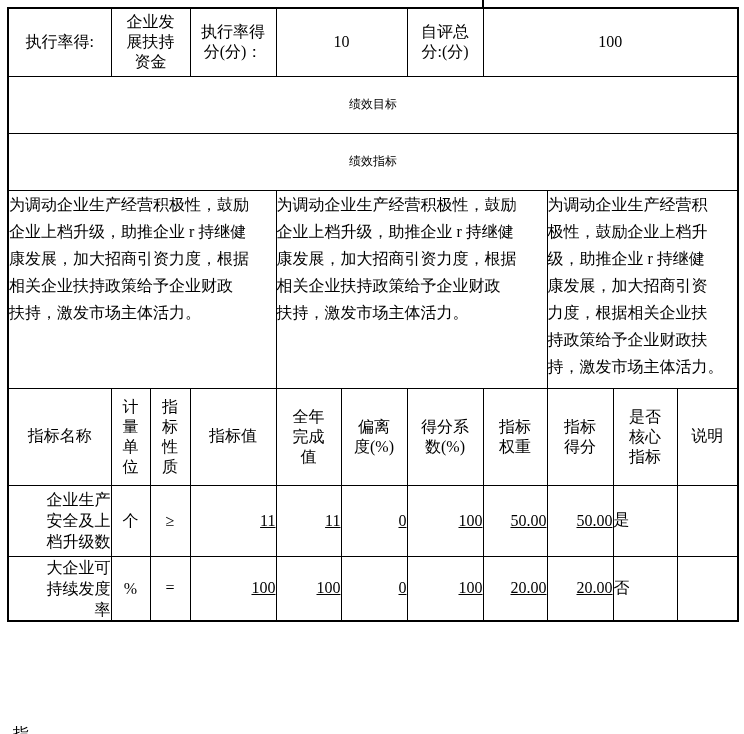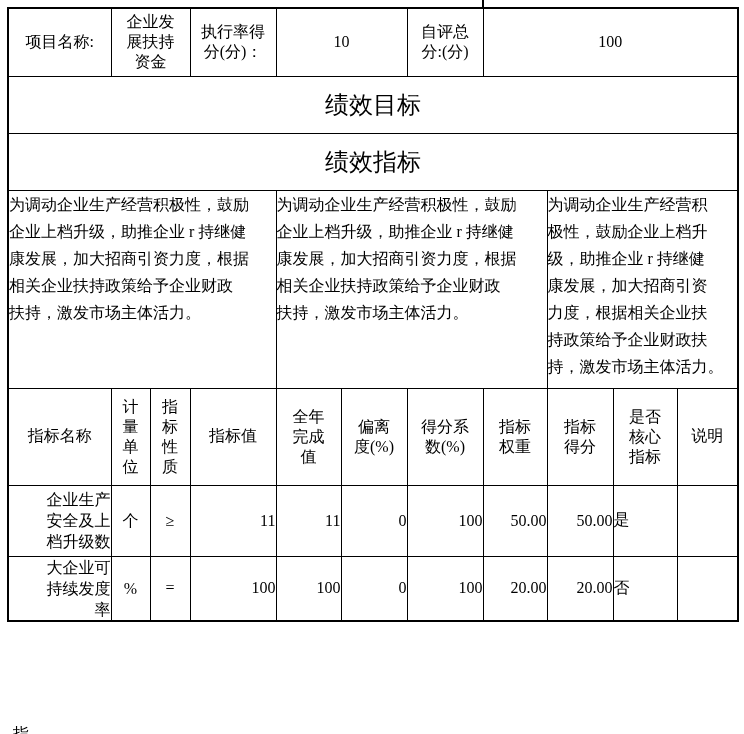--- a/index.html
+++ b/index.html
@@ -14,27 +14,27 @@
   table.tbl{
     position:absolute;left:7px;top:7px;
     border-collapse:collapse;table-layout:fixed;
     border:2px solid #000;
   }
   .tbl td,.tbl th{
     border:1px solid #000;overflow:hidden;padding:0;
     font-weight:normal;color:#000;
   }
   .hd{font-weight:bold;}
-  .big{font-weight:bold;font-size:24px;}
+  .big{font-weight:bold;font-size:12px;}
   .c{text-align:center;vertical-align:middle;}
   .pre{white-space:pre-line;}
   .lh20{line-height:20px;}
   .lh21{line-height:21px;}
   .lh22{line-height:20px;text-align:center;}
-  .num{text-align:right;vertical-align:middle;padding-right:8px;}
+  .num{text-align:right;vertical-align:middle;padding-right:8px;text-decoration:underline;}
   .nm{text-align:right;vertical-align:middle;padding-left:5px;white-space:pre-line;line-height:21px;}
   .yn{text-align:left;vertical-align:middle;padding-left:6px;}
   .para{
     text-align:left;vertical-align:top;
     padding:3px 5px 0 9px;line-height:27px;
     white-space:pre-line;
   }
 </style>
 </head>
 <body>
@@ -51,21 +51,21 @@
       <col style="width:66px">
     <col style="width:76px">
       <col style="width:64px">
       <col style="width:66px">
     <col style="width:64px">
       <col style="width:61px">
   </colgroup>
 
   <tbody>
       <tr style="height:68px">
-    <th class="c hd">项目名称:</th>
+    <th class="c hd">执行率得:</th>
     <td colspan="2" class="c pre lh20">企业发
 展扶持
 资金</td>
     <th class="c hd pre lh22">执行率得
 分(分)：</th>
     <td colspan="2" class="c">10</td>
     <th class="c hd pre lh22">自评总
 分:(分)</th>
     <td colspan="4" class="c">100</td>
   </tr>

